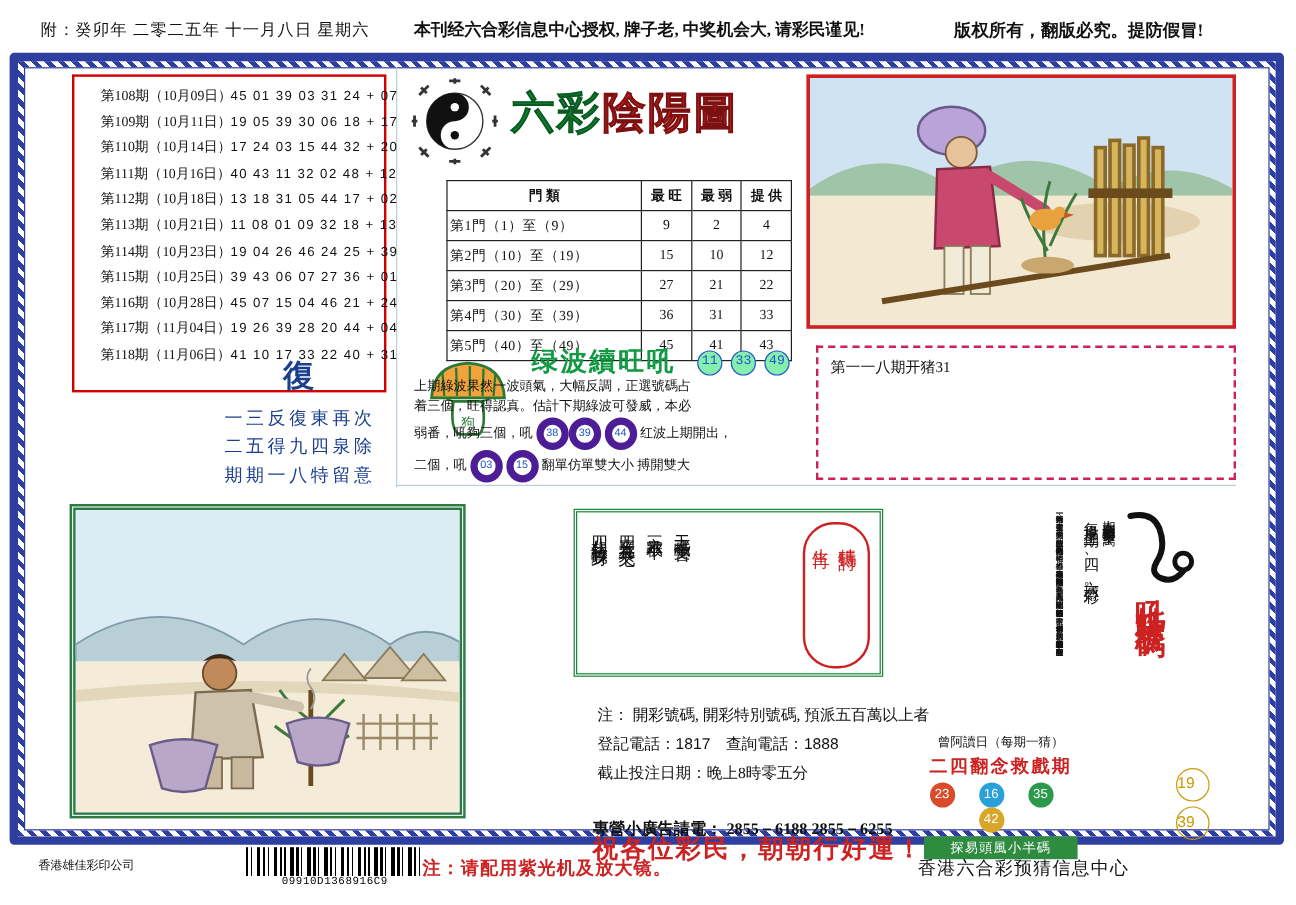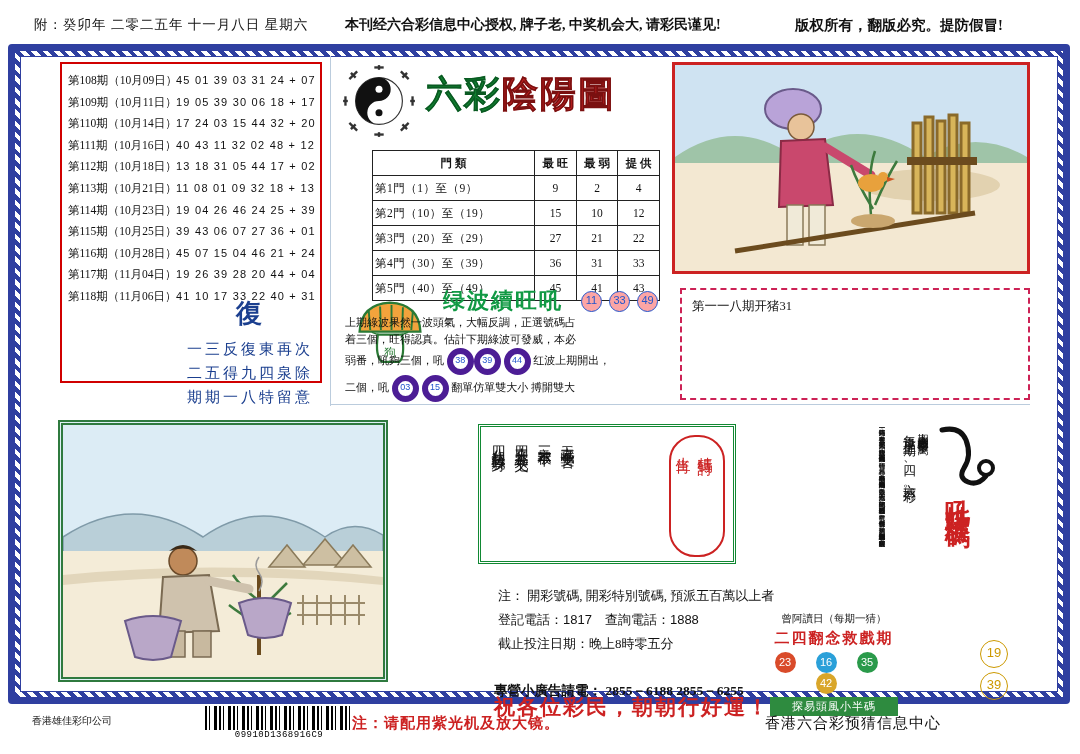--- a/index.html
+++ b/index.html
@@ -30,24 +30,24 @@
   .hdr{
     position:absolute;top:14px;left:0;width:1080px;height:26px;
     font-size:14px;color:#111;
   }
   .hdr-left{position:absolute;left:34px;top:2px;font-size:13.5px;letter-spacing:1px;}
   .hdr-mid{position:absolute;left:345px;top:2px;font-size:14px;font-weight:bold;color:#111;}
   .hdr-right{position:absolute;left:795px;top:2px;font-size:14.5px;font-weight:bold;color:#111;}
 
   
   .results{
-    position:absolute;left:60px;top:62px;width:262px;height:321px;
+    position:absolute;left:60px;top:62px;width:262px;height:265px;
     border:2px solid #d00000;background:#fff;
     box-sizing:border-box;
-    padding:6px 4px 0 6px;
+    padding:6px 4px 0 22px;
   }
   .results .row{
     font-size:11.5px;line-height:21.6px;white-space:nowrap;color:#111;
     font-family:"Liberation Serif",serif;
   }
   .results .row .label{display:inline-block;width:108px;}
   .results .row .nums{letter-spacing:1.2px;font-family:"Liberation Sans",sans-serif;font-size:11px;}
 
   
   .poem{
@@ -78,21 +78,21 @@
   .gate th{font-weight:bold;}
   .gate td.first{text-align:left;letter-spacing:0.5px;}
 
   
   .greenwave{position:absolute;left:345px;top:282px;width:320px;height:118px;}
   .gw-title{position:absolute;left:98px;top:4px;font-size:22px;font-weight:bold;color:#119944;letter-spacing:2px;}
   .gw-balls{position:absolute;left:236px;top:8px;}
   .ball{
     display:inline-block;width:19px;height:19px;border-radius:50%;
     border:1.5px solid #2255cc;color:#2255cc;font-size:11px;line-height:17px;
-    text-align:center;margin-right:3px;font-family:Liberation Sans, sans-serif;background:#fca5a5;
+    text-align:center;margin-right:3px;font-family:Liberation Mono, monospace;background:#86efac;
   }
   .gw-text{position:absolute;left:0;top:32px;width:322px;font-size:11px;line-height:17px;color:#111;}
   .inline-ball{
     display:inline-block;width:15px;height:15px;border-radius:50%;
     border:6px solid #4c1d95;color:#2255cc;font-size:9px;line-height:13px;text-align:center;
     font-family:"Liberation Sans",sans-serif;vertical-align:middle;
   }
   .mush{position:absolute;left:352px;top:292px;width:76px;height:76px;}
 
   
@@ -161,21 +161,21 @@
     writing-mode:vertical-rl;text-orientation:upright;
     font-size:25px;font-weight:bold;color:#cc2222;letter-spacing:6px;
   }
   .right-top-note{
     position:absolute;left:900px;top:424px;width:30px;height:150px;
     writing-mode:vertical-rl;text-orientation:upright;font-size:11px;letter-spacing:1px;color:#111;
   }
   .circ-nums{position:absolute;left:980px;top:640px;}
   .circ{
     display:block;width:26px;height:26px;border-radius:50%;border:1.5px solid #cc9900;
-    color:#cc9900;font-size:13px;line-height:24px;text-align:center;margin-bottom:4px;
+    color:#cc9900;font-size:13px;line-height:24px;margin-bottom:4px;
     font-family:"Liberation Sans",sans-serif;
   }
 
   
   .quiz{position:absolute;left:770px;top:612px;width:128px;text-align:center;}
   .quiz .q-hdr{font-size:10.5px;color:#111;}
   .quiz .q-title{font-size:15px;font-weight:bold;color:#cc2222;letter-spacing:2px;margin:3px 0 4px;}
   .quiz .q-balls span{
     display:inline-block;width:21px;height:21px;border-radius:50%;color:#fff;font-size:11px;
     line-height:21px;text-align:center;margin-right:16px;font-family:"Liberation Sans",sans-serif;

